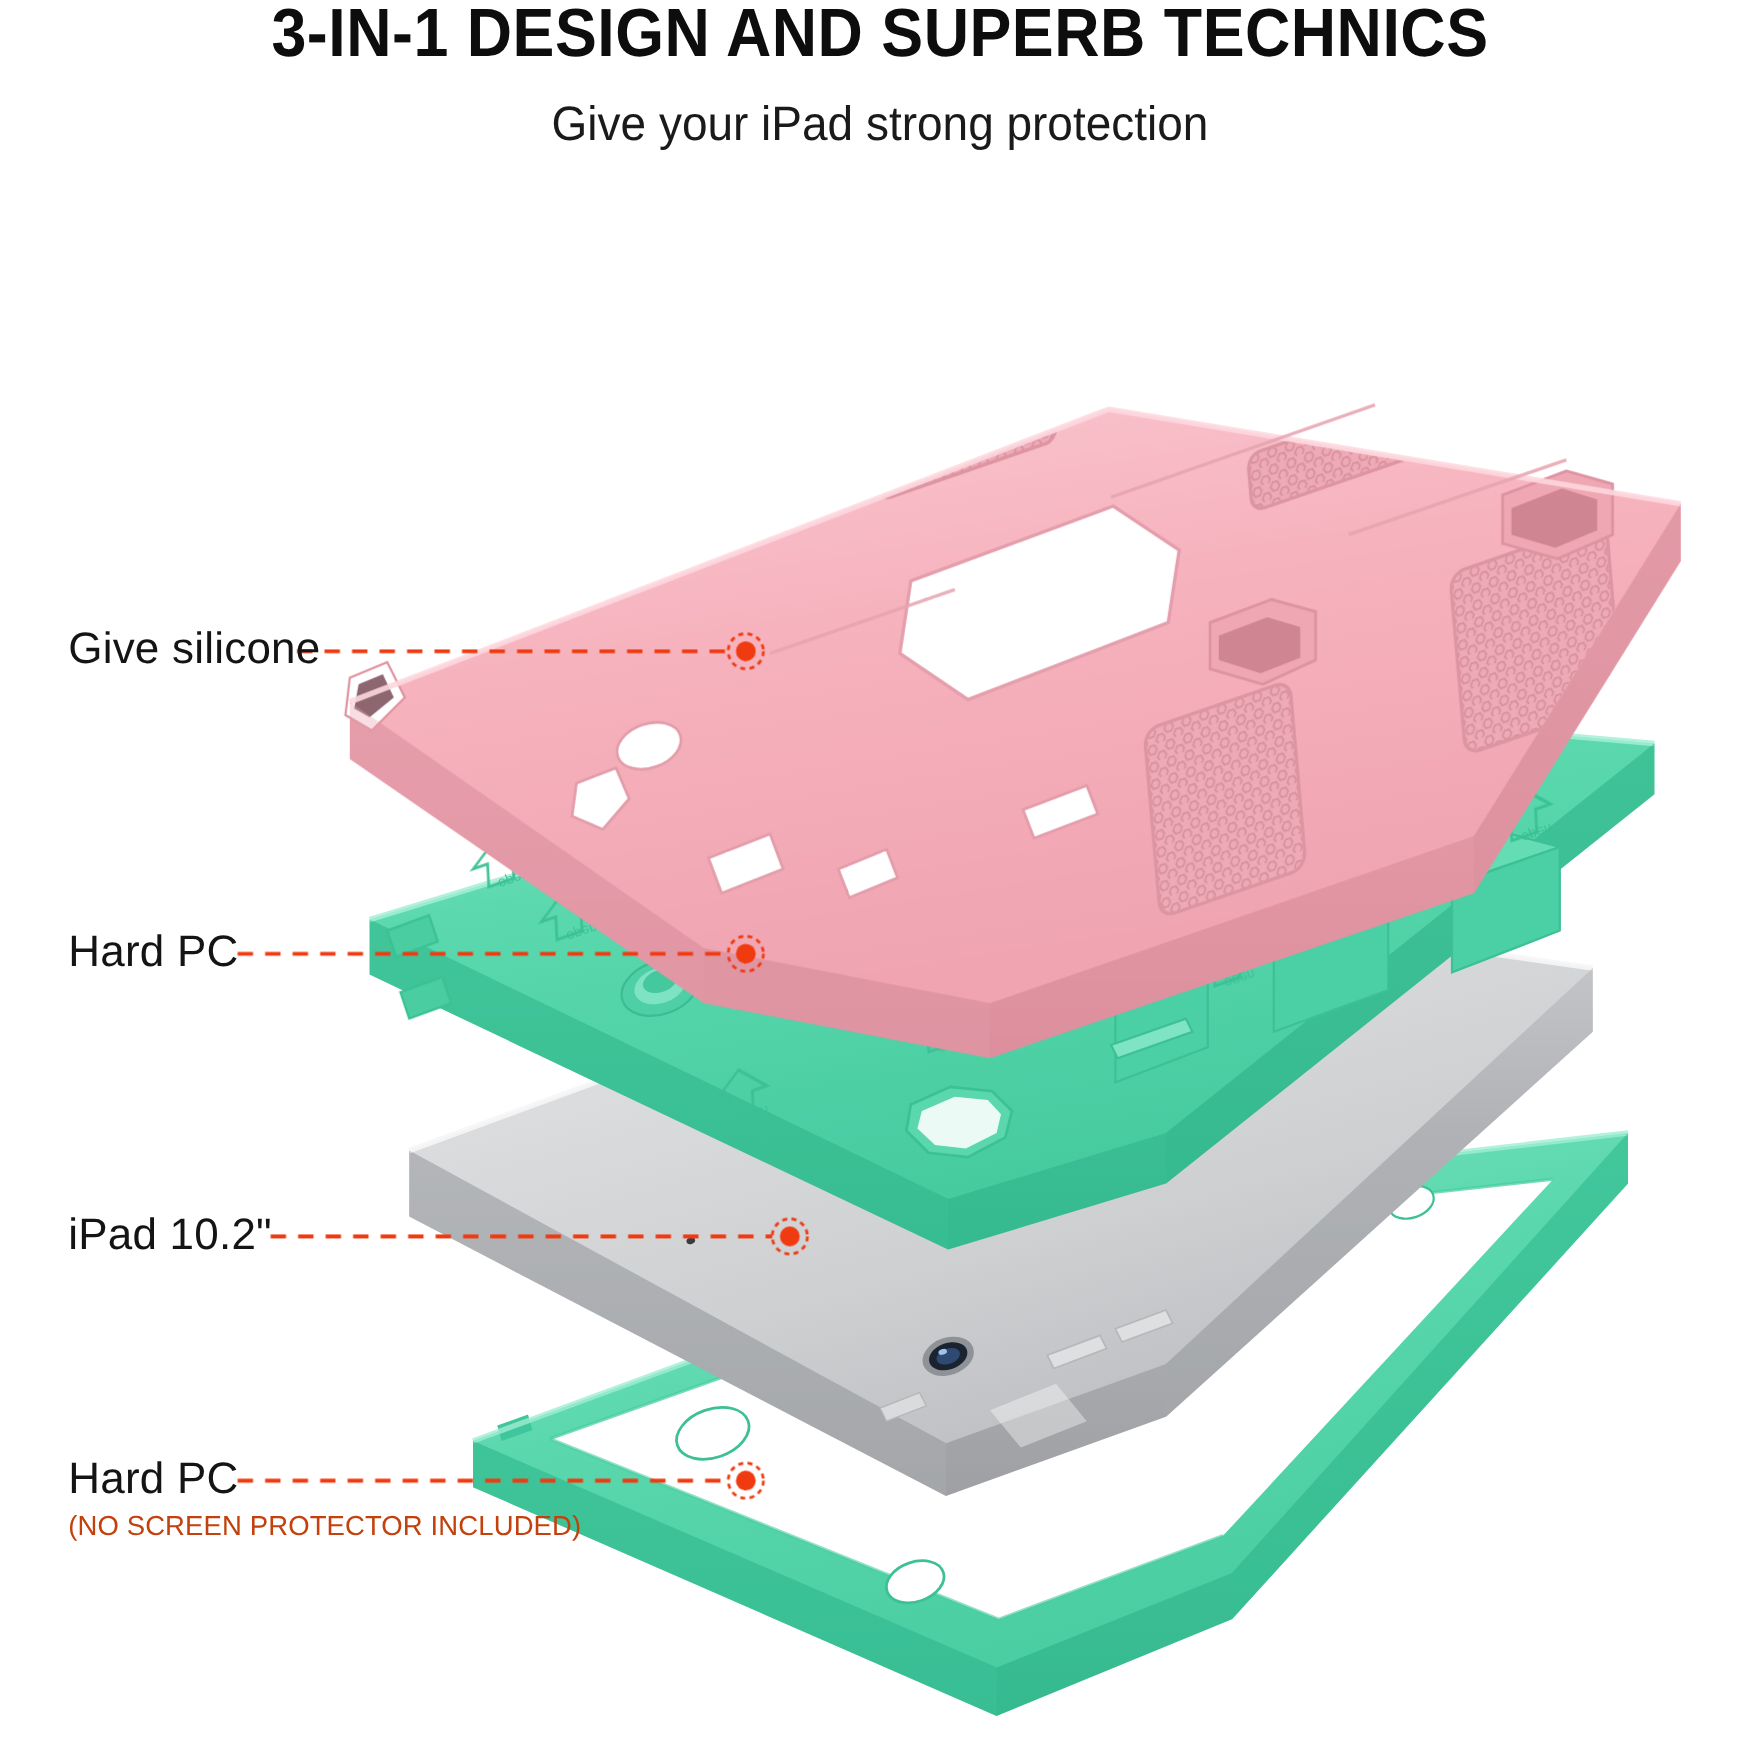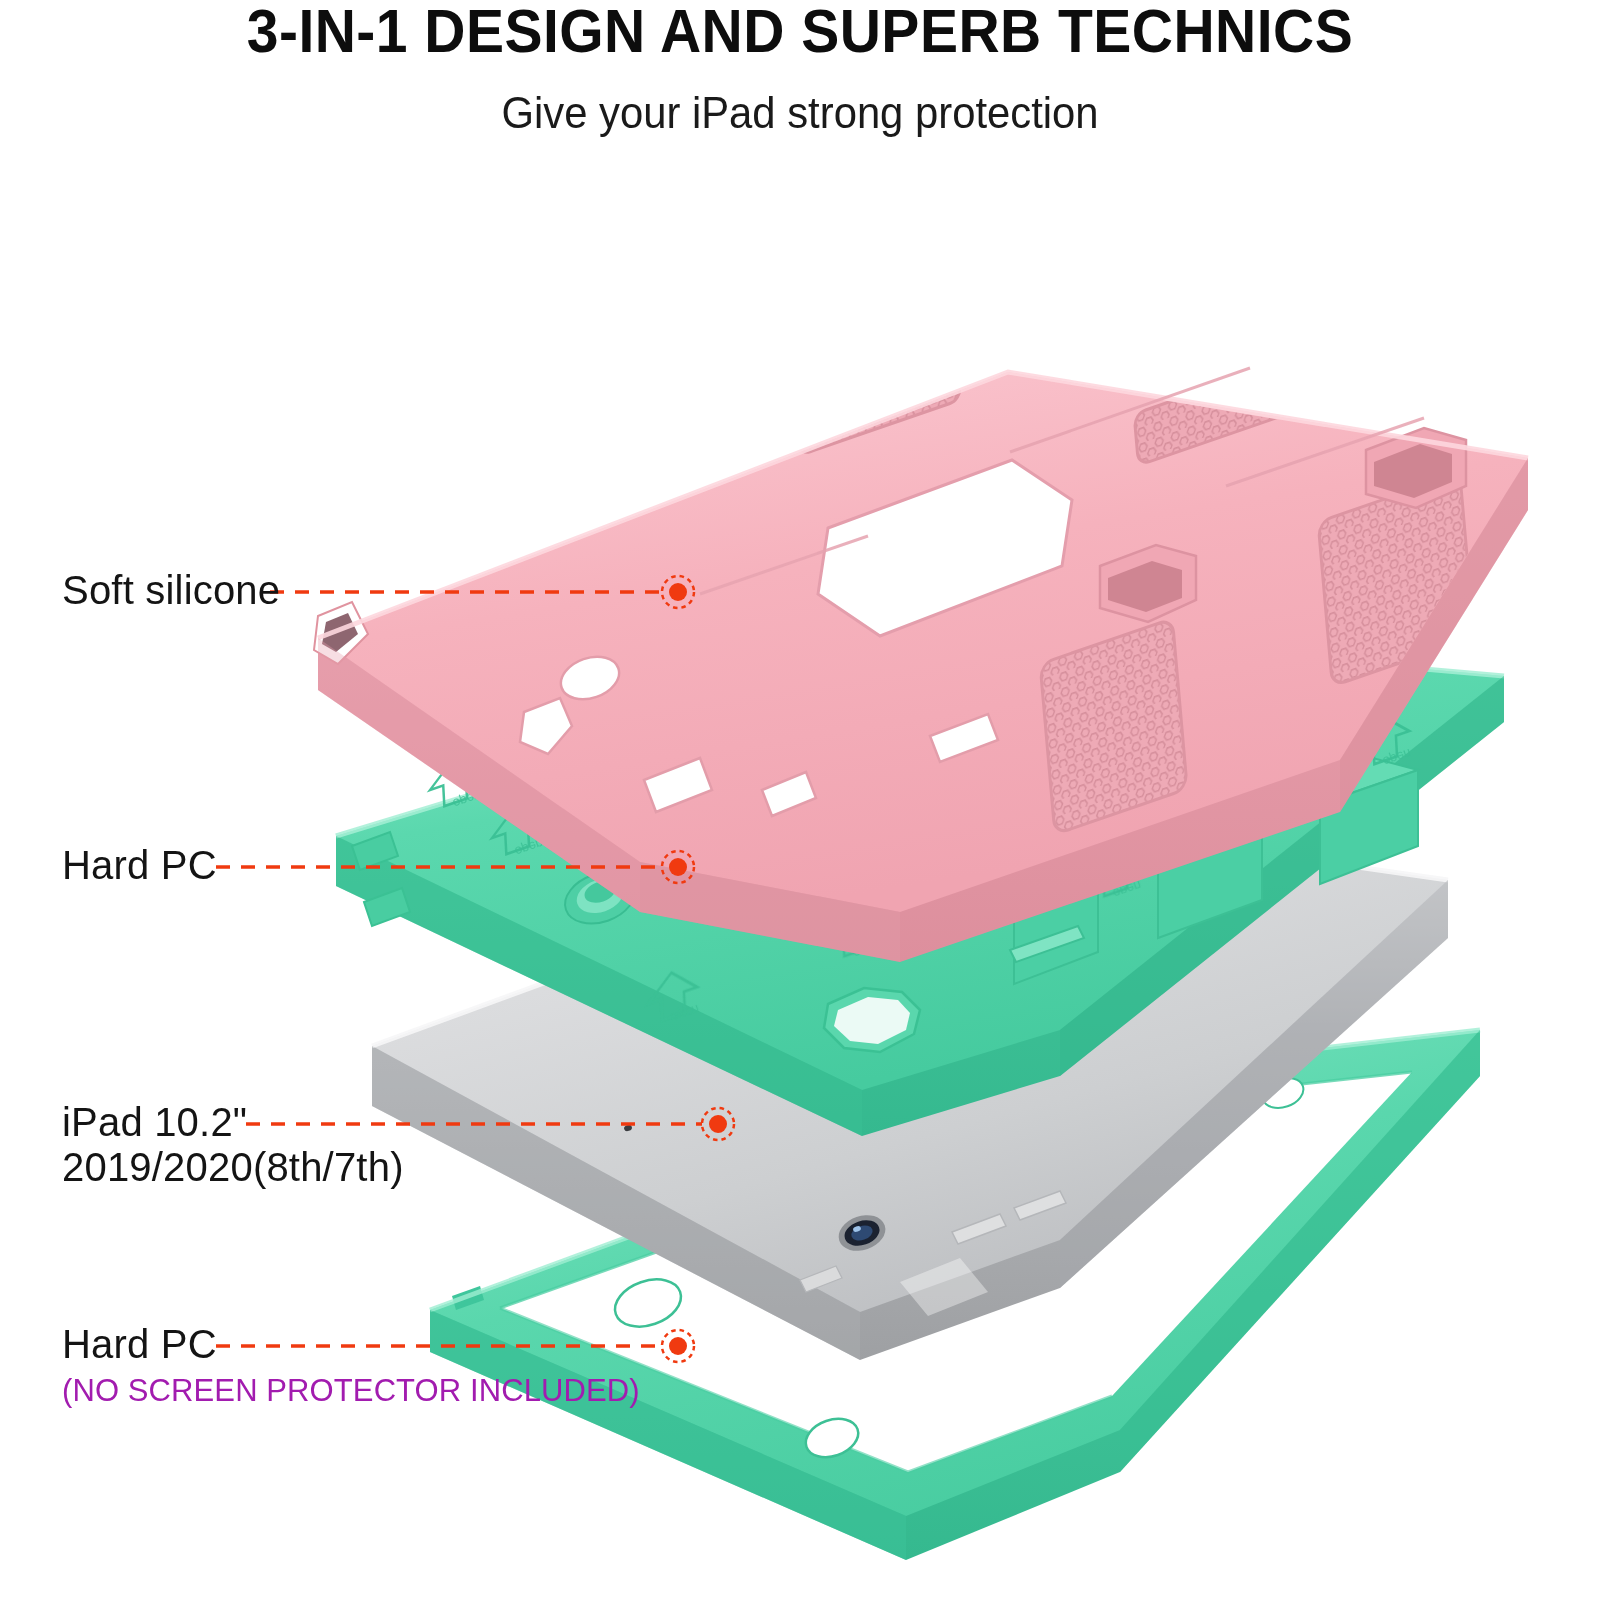--- a/index.html
+++ b/index.html
@@ -59,22 +59,22 @@
     position: absolute;
     white-space: nowrap;
   }
   .callout .ct {
     font-size: 40px;
     color: #141414;
     line-height: 1.12;
     letter-spacing: 0.2px;
   }
   .callout .cnote {
-    font-size: 31px;
-    color: #a21caf;
+    font-size: 25px;
+    color: #c2410c;
     line-height: 1.15;
     letter-spacing: 0.1px;
     margin-top: 6px;
   }
 
   #callout-soft-silicone { left: 62px; top: 568px; }
   #callout-hard-pc-top   { left: 62px; top: 843px; }
   #callout-ipad          { left: 62px; top: 1100px; }
   #callout-hard-pc-bot   { left: 62px; top: 1322px; }
 </style>
@@ -371,28 +371,27 @@
     <circle cx="718" cy="1124" r="9" fill="#f03a10"></circle>
 
     <line x1="216" y1="1346" x2="662" y2="1346" stroke="#f03a10" stroke-width="3.5" stroke-dasharray="14 11"></line>
     <circle cx="678" cy="1346" r="16" fill="none" stroke="#f03a10" stroke-width="2.5" stroke-dasharray="4.5 4"></circle>
     <circle cx="678" cy="1346" r="9" fill="#f03a10"></circle>
   </g>
 </svg>
 </div>
 
 <div class="callout" id="callout-soft-silicone">
-  <div class="ct">Soft silicone</div>
+  <div class="ct">Give silicone</div>
 </div>
 
 <div class="callout" id="callout-hard-pc-top">
   <div class="ct">Hard PC</div>
 </div>
 
 <div class="callout" id="callout-ipad">
   <div class="ct">iPad 10.2"</div>
-  <div class="ct">2019/2020(8th/7th)</div>
 </div>
 
 <div class="callout" id="callout-hard-pc-bot">
   <div class="ct">Hard PC</div>
   <div class="cnote">(NO SCREEN PROTECTOR INCLUDED)</div>
 </div>
 
 </body></html>

